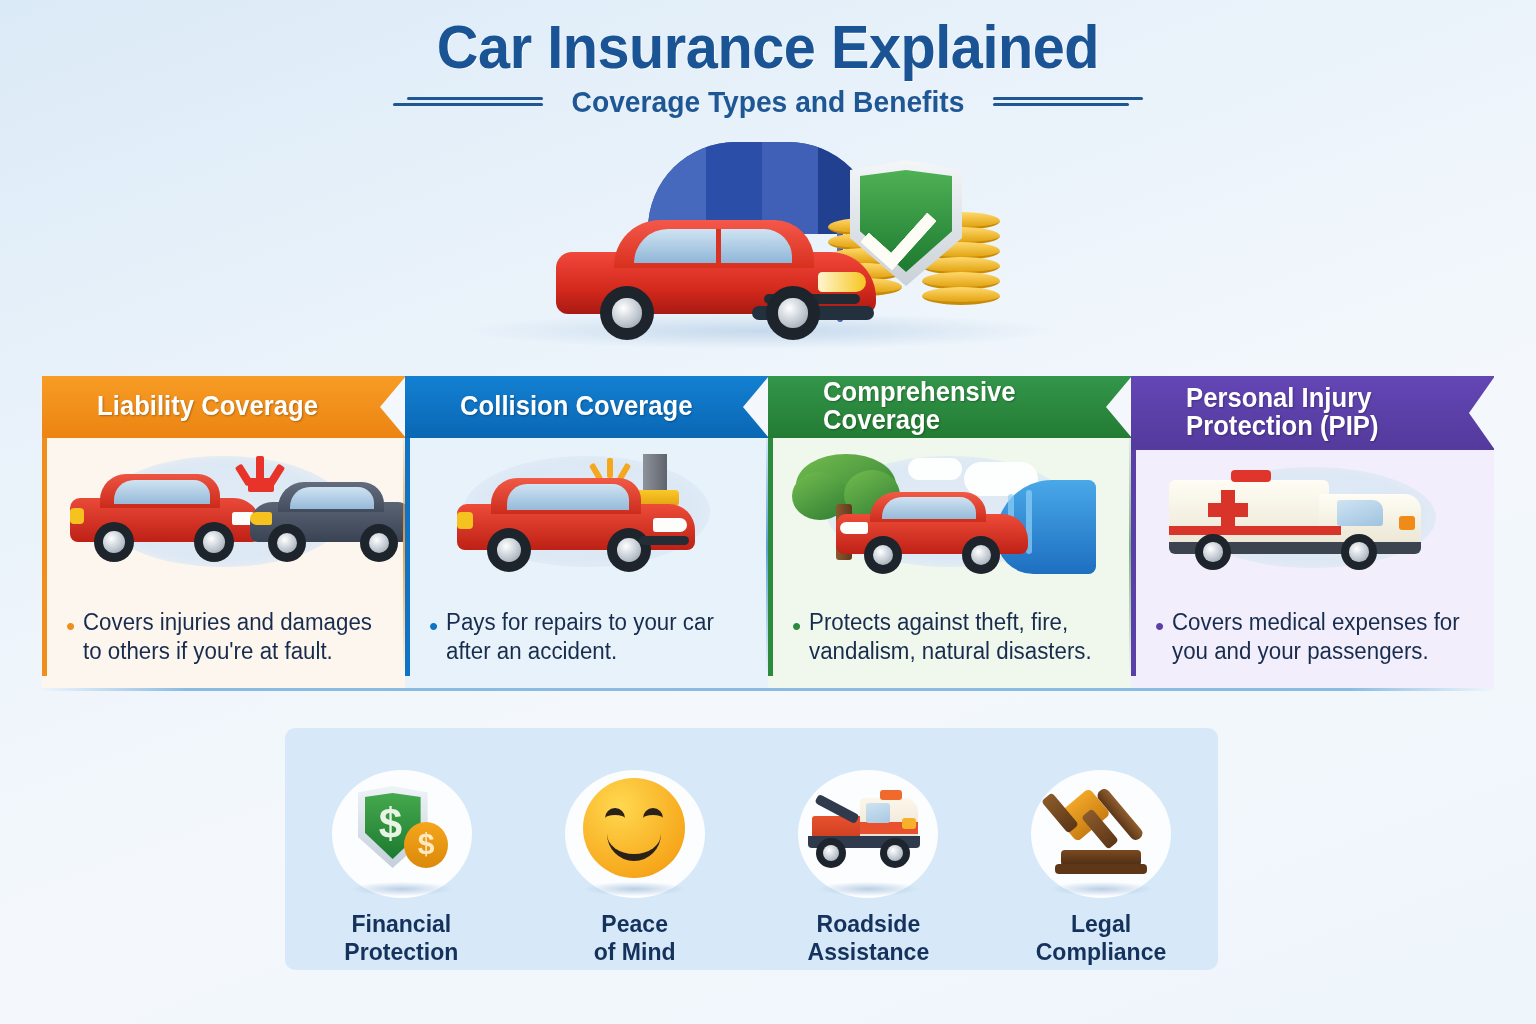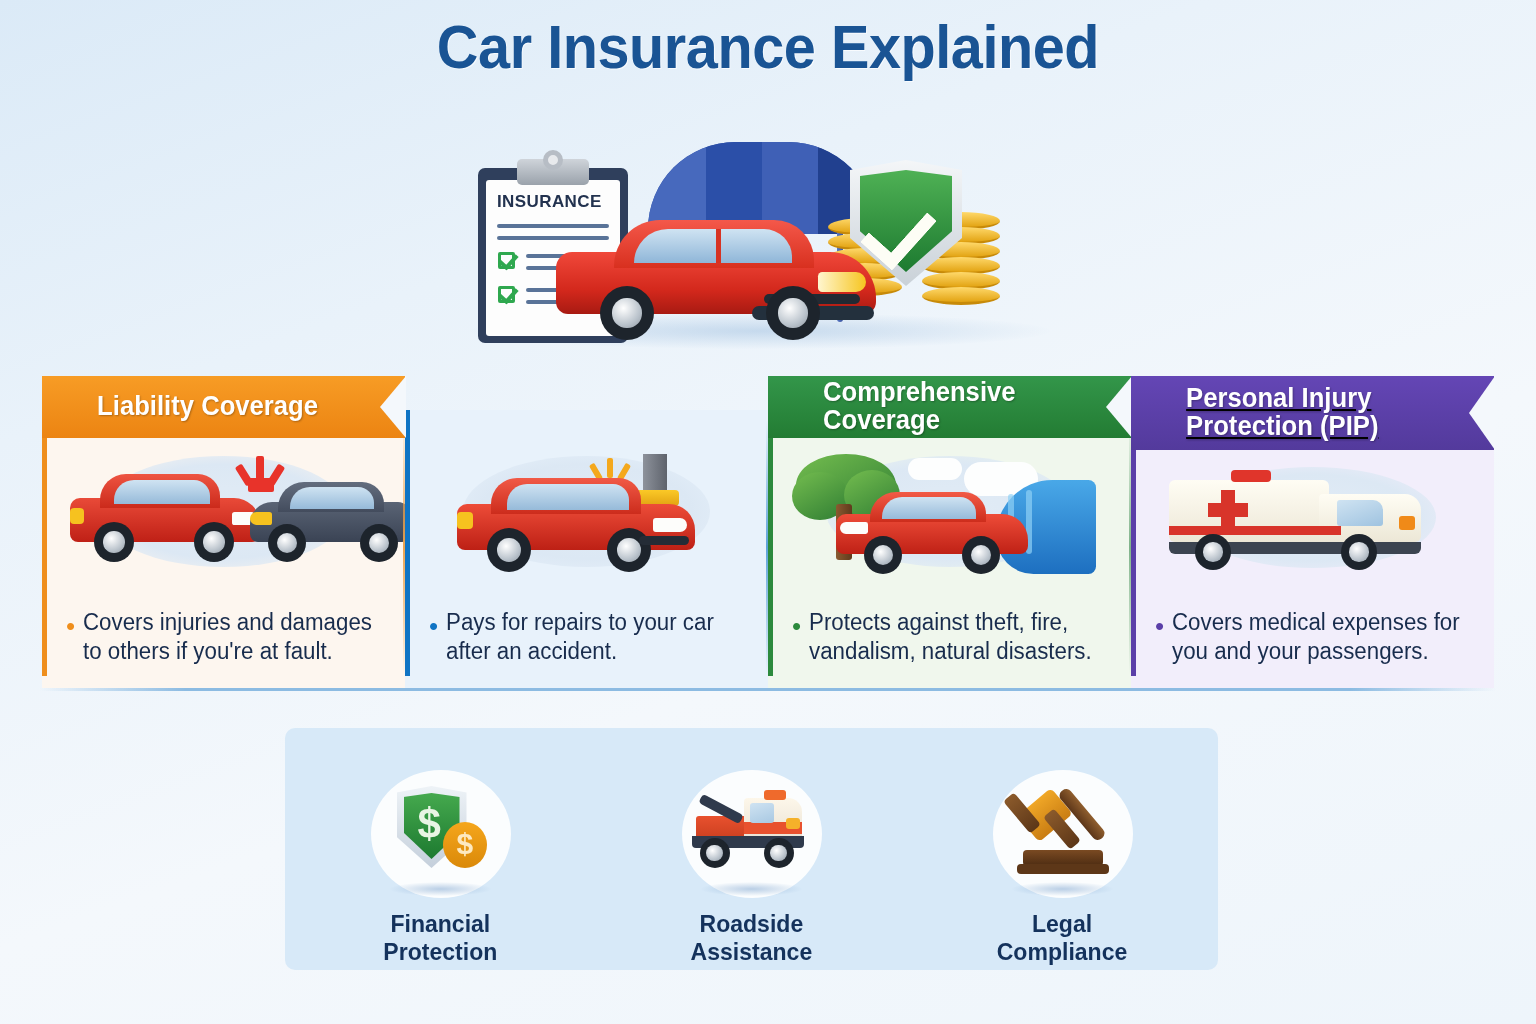--- a/index.html
+++ b/index.html
@@ -151,50 +151,40 @@
   .ben-label{margin-top:12px;text-align:center;font-size:24px;font-weight:bold;color:#14325c;
     line-height:1.18;transform:scaleX(.96);}
 </style>
 </head>
 <body>
 
 <div class="stage">
 
   <div class="title-wrap">
     <div class="main-title">Car Insurance Explained</div>
+    <div class="sub-row">
+      <div class="dbl-rule left"></div>
+      <div class="sub-title">Coverage Types and Benefits</div>
+      <div class="dbl-rule right"></div>
+    </div>
   </div>
 
   <div class="hero">
     <div class="hero-shadow"></div>
 
     <div class="umbrella">
       <div class="um-canopy">
         <div class="um-seg" style="left:0;width:58px;background:#4769bd;"></div>
         <div class="um-seg" style="left:58px;width:56px;background:#2b4fa8;"></div>
         <div class="um-seg" style="left:114px;width:56px;background:#3f60b6;"></div>
         <div class="um-seg" style="left:170px;width:58px;background:#21408f;"></div>
       </div>
       <div class="um-pole"></div>
     </div>
 
-    <div class="clipboard">
-      <div class="cb-board"></div>
-      <div class="cb-paper">
-        <div class="cb-title">INSURANCE</div>
-        <div class="cb-line" style="left:11px;top:44px;width:112px;"></div>
-        <div class="cb-line" style="left:11px;top:56px;width:112px;"></div>
-        <div class="cb-chk" style="left:12px;top:72px;"></div>
-        <div class="cb-line" style="left:40px;top:74px;width:84px;"></div>
-        <div class="cb-line" style="left:40px;top:86px;width:84px;"></div>
-        <div class="cb-chk" style="left:12px;top:106px;"></div>
-        <div class="cb-line" style="left:40px;top:108px;width:84px;"></div>
-        <div class="cb-line" style="left:40px;top:120px;width:84px;"></div>
-      </div>
-      <div class="cb-clip"></div>
-    </div>
 
     <div class="coinstack" style="left:398px;top:78px;">
       <div class="coin"></div>
         <div class="coin"></div>
         <div class="coin"></div>
         <div class="coin"></div>
         <div class="coin"></div>
     </div>
     <div class="coinstack" style="left:492px;top:72px;width:78px;">
       <div class="coin"></div>
@@ -266,20 +256,26 @@
       <div class="card-text">
         <div class="bullet" style="color:#ef8e1c;">•</div>
         <div class="card-desc">Covers injuries and damages to others if you're at fault.</div>
       </div>
       <div class="card-div" style="background:linear-gradient(180deg,rgba(230,140,30,0),#e9a24e,rgba(230,140,30,0));"></div>
     </div>
 
     <div class="card">
       <div class="card-bg" style="background:#e8f2fb;"></div>
       <div class="card-accent" style="background:#0f74c4;"></div>
+      <div class="ribbon">
+        <div class="ribbon-inner" style="background:linear-gradient(180deg,#1380d2,#0a67b4);">
+          <div class="ribbon-label">Collision Coverage</div>
+        </div>
+        <div class="ribbon-notch"></div>
+      </div>
       <div class="card-art">
         <div class="art-oval"></div>
 
         <div style="position:absolute;left:228px;top:6px;width:24px;height:58px;background:linear-gradient(90deg,#8d929b,#5e636c);"></div>
         <div style="position:absolute;left:216px;top:42px;width:48px;height:16px;border-radius:4px;background:linear-gradient(180deg,#fbc927,#e2a312);"></div>
 
         <div style="position:absolute;left:176px;top:10px;width:44px;height:28px;">
           <div class="spark" style="left:16px;top:0;width:6px;height:20px;background:#f4a81d;"></div>
           <div class="spark" style="left:2px;top:5px;width:6px;height:18px;background:#f4a81d;transform:rotate(-30deg);"></div>
           <div class="spark" style="left:30px;top:5px;width:6px;height:18px;background:#f4a81d;transform:rotate(30deg);"></div>
@@ -343,21 +339,21 @@
       <div class="card-text">
         <div class="bullet" style="color:#2c8a3d;">•</div>
         <div class="card-desc">Protects against theft, fire, vandalism, natural disasters.</div>
       </div>
       <div class="card-div" style="background:linear-gradient(180deg,rgba(44,138,61,0),#7fb38a,rgba(44,138,61,0));"></div>
     </div>
 
     <div class="card">
       <div class="card-bg" style="background:#f2eefb;"></div>
       <div class="card-accent" style="background:#5b3fa8;"></div>
-      <div class="ribbon" style="height:74px;text-decoration:underline;">
+      <div class="ribbon" style="height:74px;">
         <div class="ribbon-inner" style="background:linear-gradient(180deg,#6446b5,#533a9c);height:74px;">
           <div class="ribbon-label">Personal Injury Protection (PIP)</div>
         </div>
         <div class="ribbon-notch" style="height:74px;"></div>
       </div>
       <div class="card-art" style="top:84px;height:120px;">
         <div class="art-oval"></div>
         <div style="position:absolute;left:28px;top:14px;width:258px;height:94px;">
           <div class="amb-box" style="left:0;top:6px;width:160px;height:62px;"></div>
           <div class="amb-box" style="left:150px;top:20px;width:102px;height:48px;border-radius:4px 16px 6px 6px;"></div>
@@ -392,20 +388,32 @@
           <div style="position:absolute;left:47px;top:33px;font-size:42px;font-weight:bold;color:#e9f5e4;line-height:1;">$</div>
           <div style="position:absolute;left:72px;top:52px;width:44px;height:46px;border-radius:50%;background:linear-gradient(180deg,#f5a61c,#da8909);"></div>
           <div style="position:absolute;left:86px;top:59px;font-size:30px;font-weight:bold;color:#fde9c0;line-height:1;">$</div>
         </div>
         <div class="ben-label">
           <div>Financial</div>
           <div>Protection</div>
         </div>
       </div>
 
+      <div class="ben-item">
+        <div class="ben-circle">
+          <div style="position:absolute;left:18px;top:8px;width:102px;height:100px;border-radius:50%;background:radial-gradient(circle at 36% 28%,#ffd84f,#f7a81c 72%,#e6930d);"></div>
+          <div style="position:absolute;left:40px;top:38px;width:20px;height:10px;border-top:7px solid #2a2118;border-radius:12px 12px 0 0;"></div>
+          <div style="position:absolute;left:78px;top:38px;width:20px;height:10px;border-top:7px solid #2a2118;border-radius:12px 12px 0 0;"></div>
+          <div style="position:absolute;left:42px;top:58px;width:54px;height:26px;border-bottom:7px solid #2a2118;border-radius:0 0 34px 34px;"></div>
+        </div>
+        <div class="ben-label">
+          <div>Peace</div>
+          <div>of Mind</div>
+        </div>
+      </div>
 
       <div class="ben-item">
         <div class="ben-circle">
           <div style="position:absolute;left:14px;top:46px;width:56px;height:30px;border-radius:3px;background:linear-gradient(180deg,#e8512e,#c33a1c);"></div>
           <div style="position:absolute;left:62px;top:28px;width:58px;height:48px;border-radius:4px 14px 4px 4px;background:linear-gradient(180deg,#fdf7ea,#e6dfd0);"></div>
           <div style="position:absolute;left:62px;top:52px;width:58px;height:12px;background:#e8512e;"></div>
           <div style="position:absolute;left:68px;top:33px;width:24px;height:20px;border-radius:3px;background:linear-gradient(160deg,#cfe3f2,#a8c8e2);"></div>
           <div style="position:absolute;left:82px;top:20px;width:22px;height:10px;border-radius:3px;background:#ef6a2c;"></div>
           <div style="position:absolute;left:16px;top:34px;width:46px;height:10px;border-radius:4px;background:#2f3a4c;transform:rotate(28deg);"></div>
           <div style="position:absolute;left:10px;top:40px;width:112px;height:12px;background:#2f3a4c;top:66px;border-radius:0 0 4px 4px;"></div>

